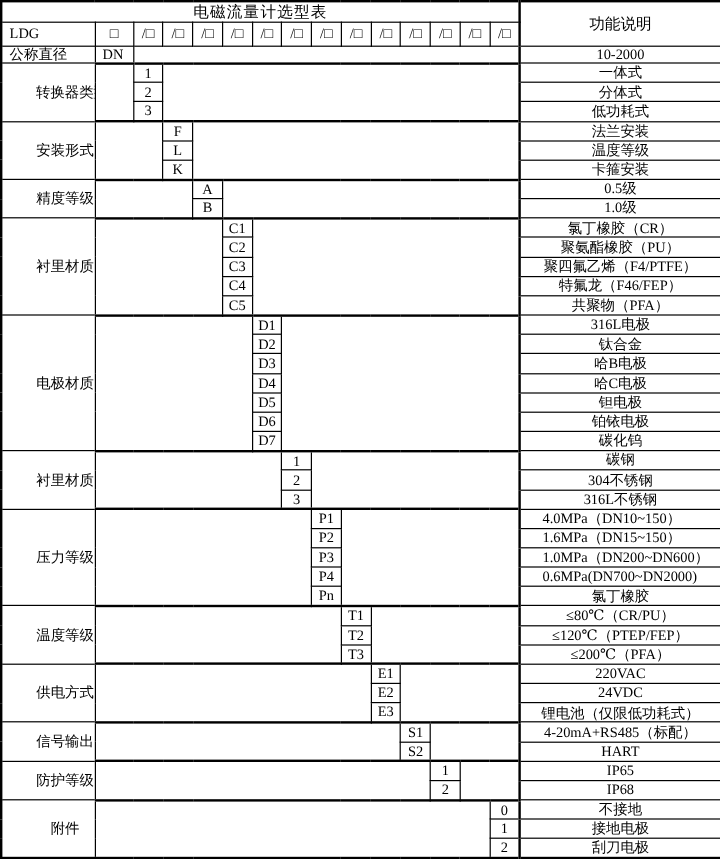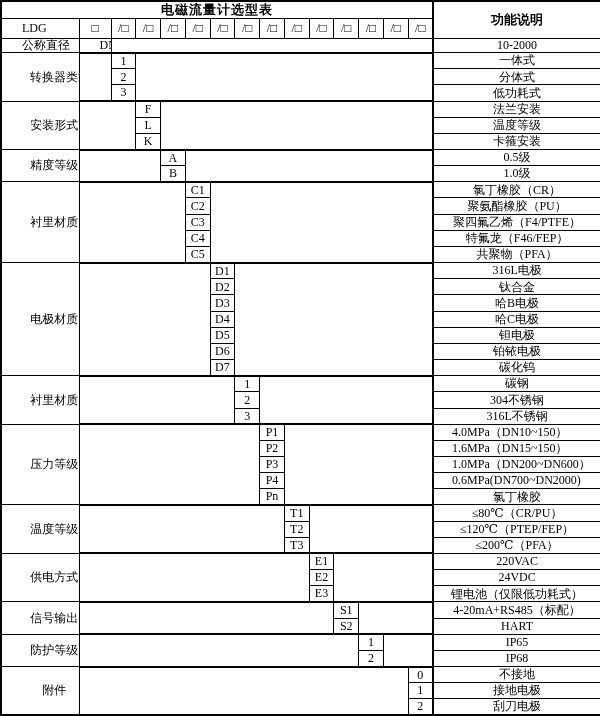--- a/index.html
+++ b/index.html
@@ -21,24 +21,24 @@
     vertical-align:middle;
     overflow:hidden;
     white-space:nowrap;
   }
   .b{border:1px solid #000;}
   .blank{border:none;}
   .gtop{border-top:2px solid #000;}
   .func{border:1px solid #000;border-left:2px solid #000;margin-top:11px;}
   .al{text-align:left;padding-left:18px;}
   .cat{border:1px solid #000;border-left:none;padding-left:28px;}
-  .lp{text-align:left;padding-left:20px;}
+  .lp{text-align:left;padding-left:6px;}
   .title-cell{border-bottom:1px solid #000;font-size:13px;letter-spacing:1px;}
   .funch{border-left:2px solid #000;border-bottom:1px solid #000;font-size:13px;}
-  tr.r-title{height:17px;font-weight:bold;}
+  tr.r-title{height:17px;}
   tr.r-ldg{height:20px;}
   tr.r-dn{height:13px;font-family:Liberation Serif, serif;}
   tr.gr{height:16px;}
 </style>
 </head>
 <body>
 
 <table>
   <colgroup>
     <col style="width:78px">

